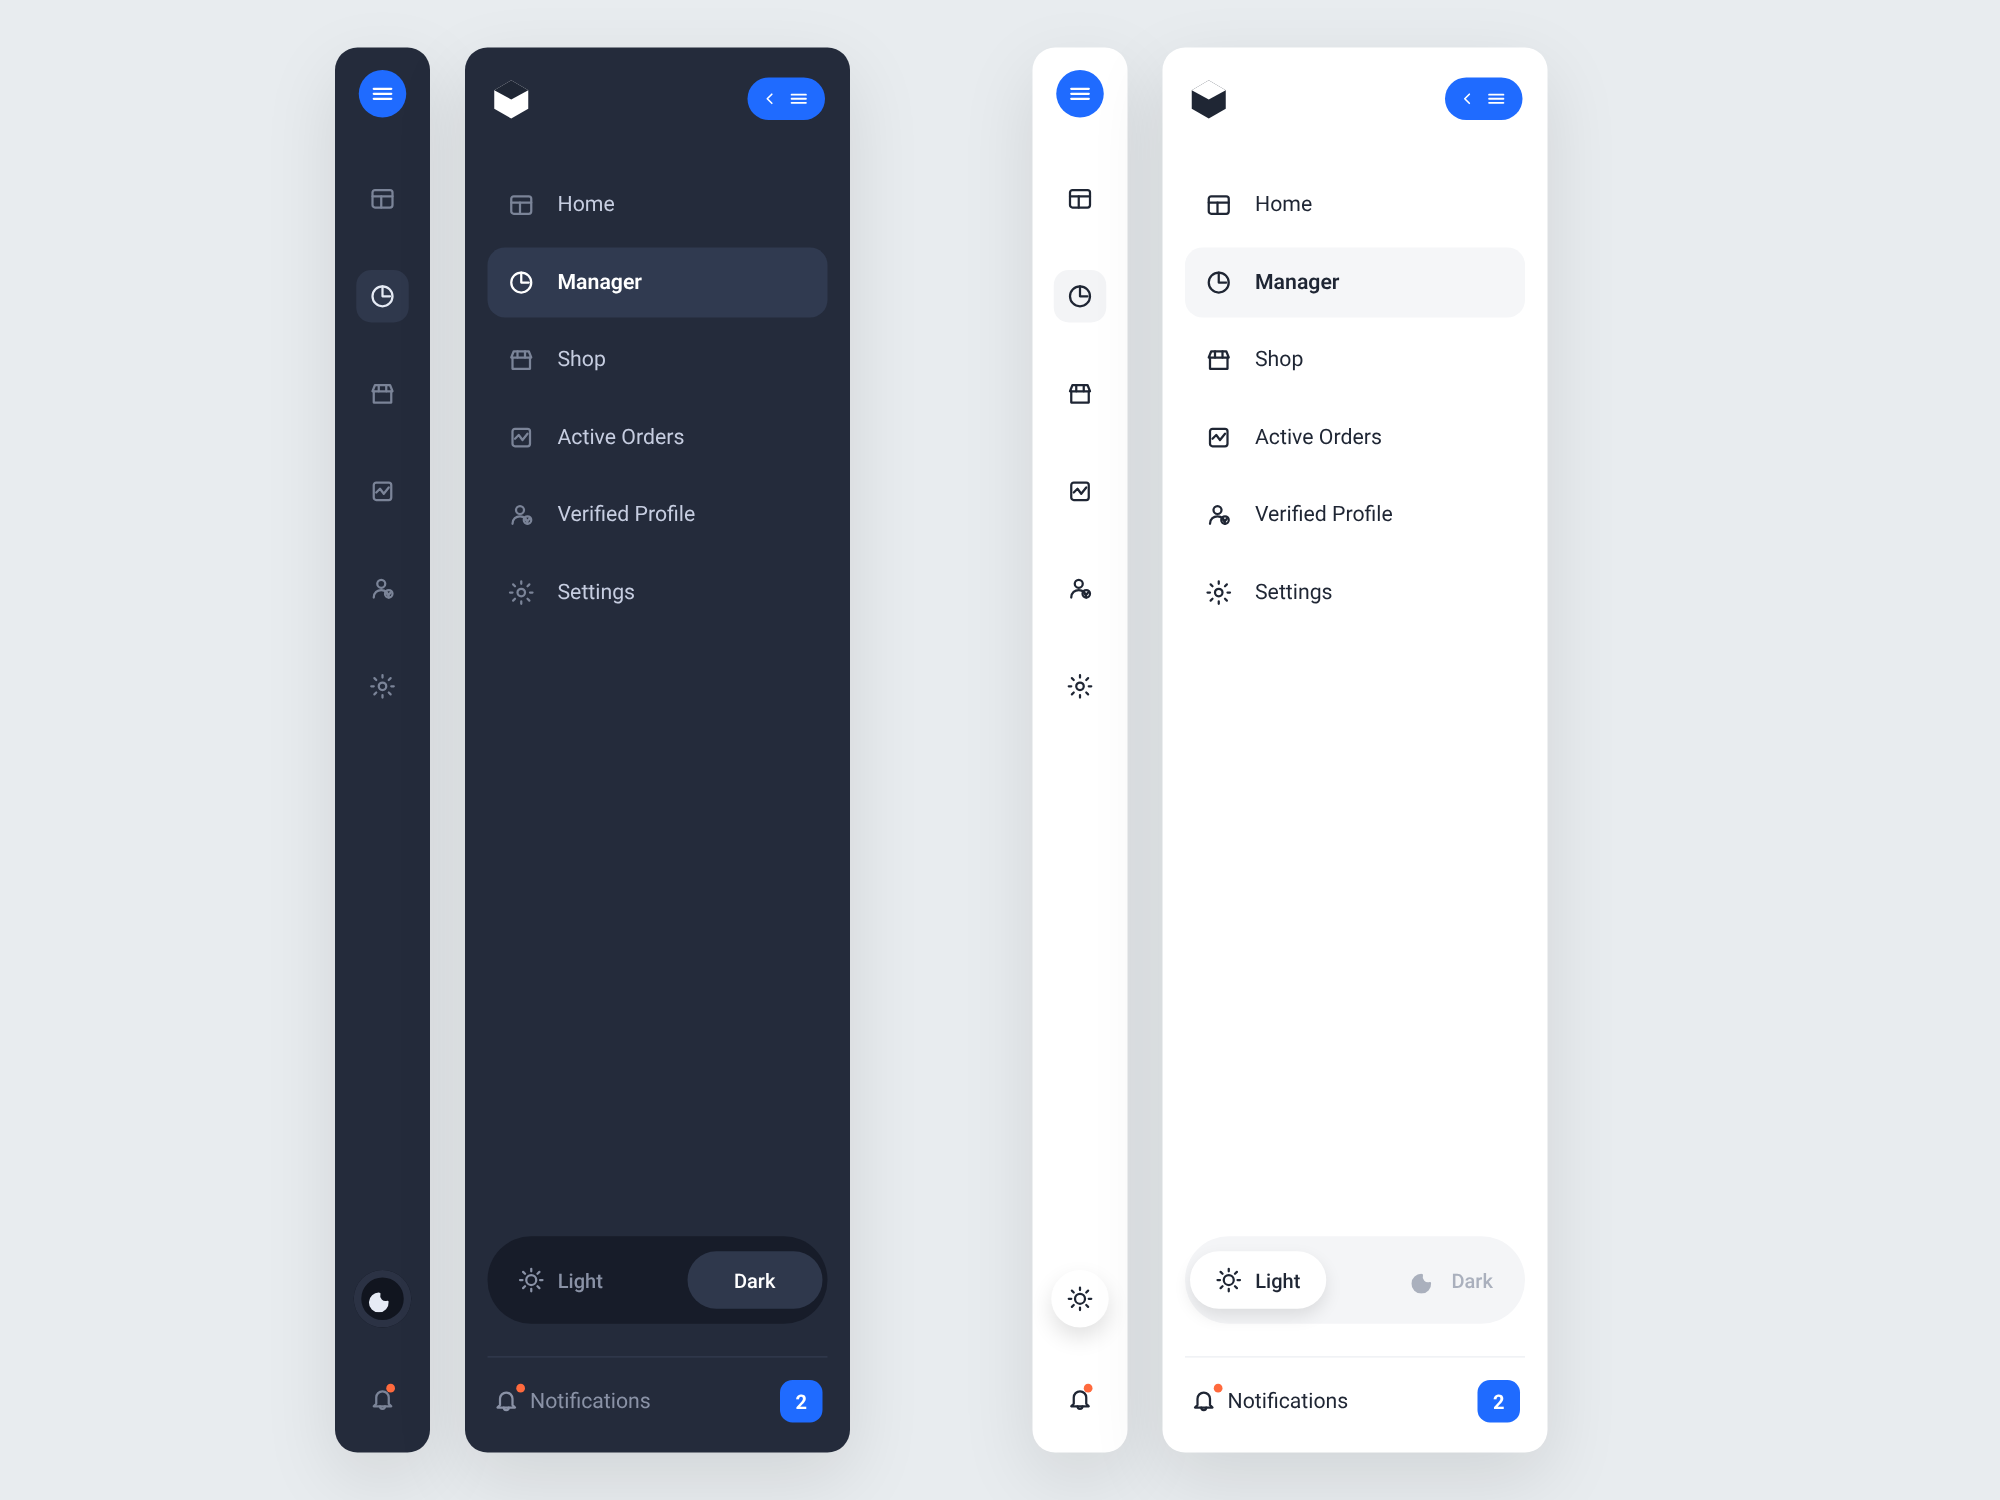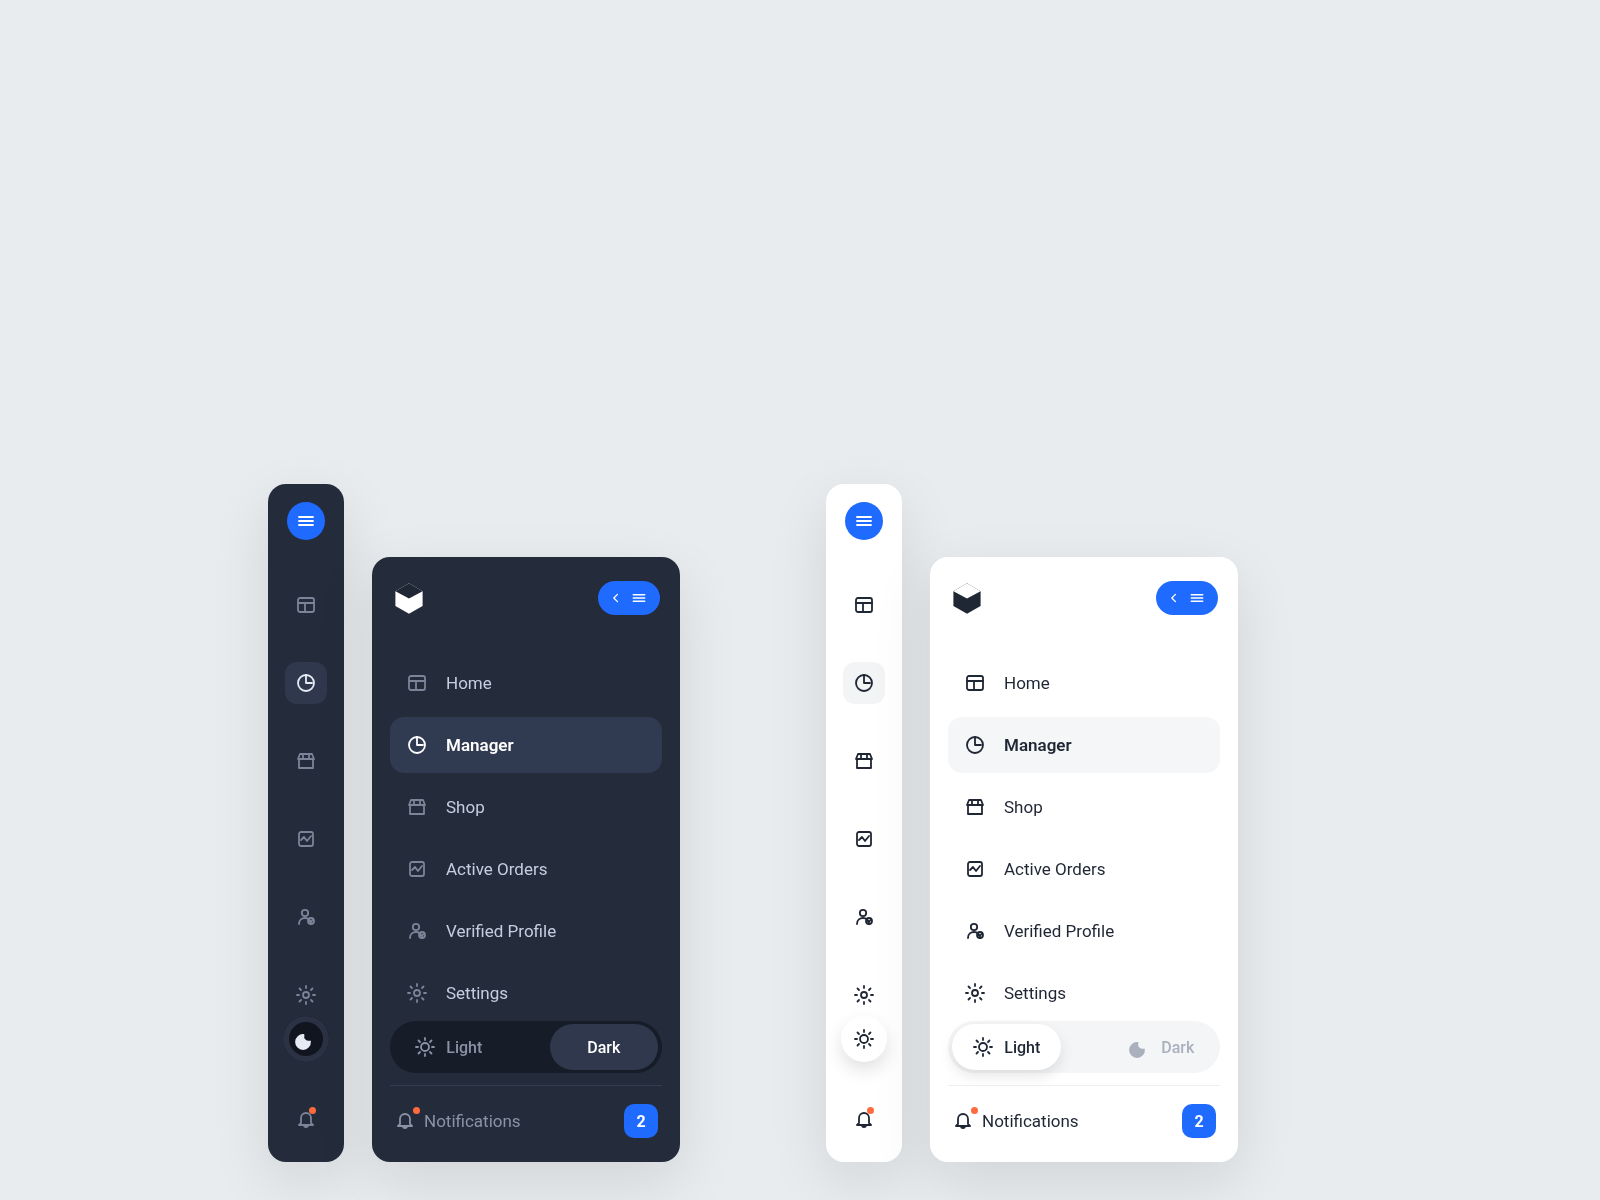--- a/index.html
+++ b/index.html
@@ -91,21 +91,21 @@
   .dark  .nav-item.active { background:#303a50; color:#ffffff; font-weight:600; }
   .dark  .nav-item.active svg { stroke:#ffffff; }
   .light .nav-item        { color:#1f2634; }
   .light .nav-item.active { background:#f5f6f8; font-weight:600; }
   .light .nav-item.active svg { stroke:#1f2634; }
 
   .spacer { flex:1; }
 
   .theme-toggle {
     display:flex; align-items:center; border-radius:999px; padding:4px;
-    height:52px; margin-bottom:8px;gap:47px;
+    height:70px; margin-bottom:22px;gap:47px;
   }
   .dark  .theme-toggle { background:#171c29; }
   .light .theme-toggle { background:#f4f5f7; }
   .theme-seg {
     flex:1; display:flex; align-items:center; justify-content:center; gap:10px;
     height:46px; border-radius:999px; font-size:16px; font-weight:500;
   }
   .dark  .theme-seg.inactive  { color:#8a92a6; }
   .dark  .theme-seg.inactive svg { stroke:#8a92a6; }
   .dark  .theme-seg.activeSel { background:#2f384c; color:#ffffff; }
@@ -126,21 +126,21 @@
   }
   .notif-label { flex:1; font-size:17px; }
   .dark  .notif-label { color:#8a92a6; }
   .light .notif-label { color:#1f2634; }
   .badge {
     min-width:34px; height:34px; border-radius:10px; background:#1f6bff; color:#fff;
     display:flex; align-items:center; justify-content:center; font-weight:700; font-size:16px;
   }
 
   
-  .group { display:flex; gap:28px;align-items:flex-end; }
+  .group { display:flex; gap:28px; }
   .group + .group { margin-left:118px; }
 
   svg { fill:none; stroke-width:1.8; stroke-linecap:round; stroke-linejoin:round; }
   .ico { width:22px; height:22px; }
 </style>
 </head>
 <body>
 
 <svg width="0" height="0" style="position:absolute">
   <defs>

